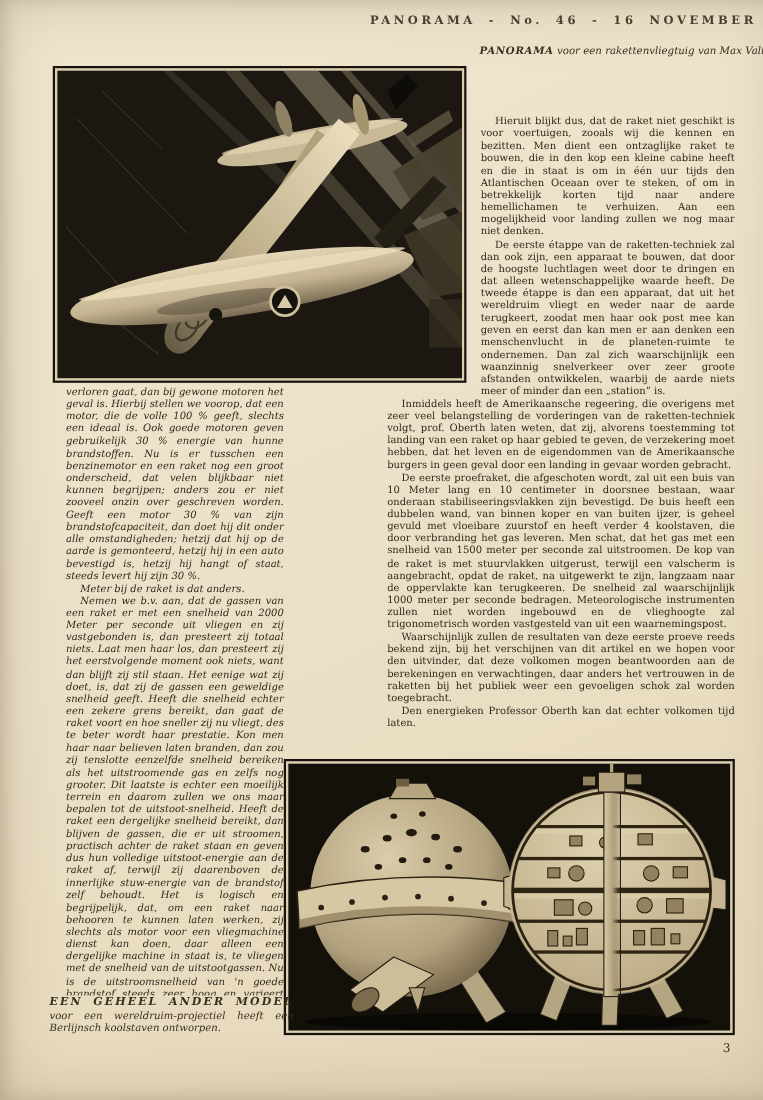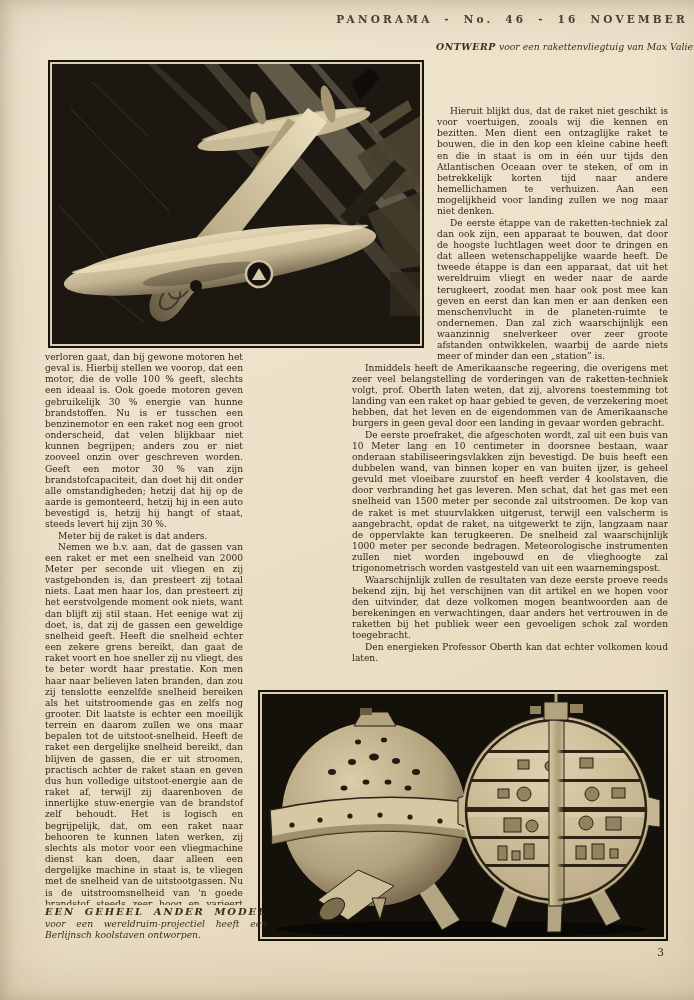--- a/index.html
+++ b/index.html
@@ -31,21 +31,21 @@
   }
   .photo-frame svg{display:block;}
   .frame-top{left:48px;top:60px;width:376px;height:288px;}
   .frame-bottom{left:258px;top:690px;width:410px;height:251px;}
   .col{
     position:absolute;text-align:justify;
     font-size:9.1px;line-height:11.15px;color:#2f281c;overflow:hidden;
   }
   .col p{margin:0;text-indent:13px;}
   .col p.noindent{text-indent:0;}
-  .col-left{left:45px;top:352px;width:301px;height:553px;}
+  .col-left{left:60px;top:352px;width:301px;height:553px;font-style:italic;}
   .col-right{left:352px;top:106px;width:316px;height:592px;}
   .spacer-img-bottom{float:right;width:95px;height:300px;margin-top:300px;margin-left:8px;}
   .spacer-img-top{float:left;width:85px;height:253px;margin-right:0;}
   .caption-bottom{
     position:absolute;left:45px;top:906px;width:222px;
     font-style:italic;font-size:9.2px;line-height:11.6px;color:#38301f;text-align:justify;
   }
   .caption-bottom .lead{font-weight:bold;letter-spacing:1.9px;font-size:10px;}
   .page-number{
     position:absolute;left:657px;top:946px;
@@ -53,21 +53,21 @@
   }
 </style>
 </head>
 <body>
 
 <div class="page">
 
   <div class="masthead">PANORAMA - No. 46 - 16 NOVEMBER</div>
 
   <div class="caption-top">
-    <span class="lead">ONTWERP</span><span> voor een rakettenvliegtuig van Max Valier.</span>
+    <span class="lead">PANORAMA</span><span> voor een rakettenvliegtuig van Max Valier.</span>
   </div>
 
   <figure class="photo-frame frame-top">
     <svg width="368" height="280" viewBox="0 0 368 280">
       <defs>
         <linearGradient id="wg" x1="0" y1="0" x2="0" y2="1">
           <stop offset="0" stop-color="#e5d8b6"></stop>
             <stop offset=".55" stop-color="#c4b491"></stop>
             <stop offset="1" stop-color="#776a51"></stop>
         </linearGradient>
@@ -122,21 +122,21 @@
     </svg>
   </figure>
 
   <div class="col col-right">
     <div class="spacer-img-top"></div>
     <p>Hieruit blijkt dus, dat de raket niet geschikt is voor voertuigen, zooals wij die kennen en bezitten. Men dient een ontzaglijke raket te bouwen, die in den kop een kleine cabine heeft en die in staat is om in één uur tijds den Atlantischen Oceaan over te steken, of om in betrekkelijk korten tijd naar andere hemellichamen te verhuizen. Aan een mogelijkheid voor landing zullen we nog maar niet denken.</p>
     <p>De eerste étappe van de raketten-techniek zal dan ook zijn, een apparaat te bouwen, dat door de hoogste luchtlagen weet door te dringen en dat alleen wetenschappelijke waarde heeft. De tweede étappe is dan een apparaat, dat uit het wereldruim vliegt en weder naar de aarde terugkeert, zoodat men haar ook post mee kan geven en eerst dan kan men er aan denken een menschenvlucht in de planeten-ruimte te ondernemen. Dan zal zich waarschijnlijk een waanzinnig snelverkeer over zeer groote afstanden ontwikkelen, waarbij de aarde niets meer of minder dan een „station” is.</p>
     <p>Inmiddels heeft de Amerikaansche regeering, die overigens met zeer veel belangstelling de vorderingen van de raketten-techniek volgt, prof. Oberth laten weten, dat zij, alvorens toestemming tot landing van een raket op haar gebied te geven, de verzekering moet hebben, dat het leven en de eigendommen van de Amerikaansche burgers in geen geval door een landing in gevaar worden gebracht.</p>
     <p>De eerste proefraket, die afgeschoten wordt, zal uit een buis van 10 Meter lang en 10 centimeter in doorsnee bestaan, waar onderaan stabiliseeringsvlakken zijn bevestigd. De buis heeft een dubbelen wand, van binnen koper en van buiten ijzer, is geheel gevuld met vloeibare zuurstof en heeft verder 4 koolstaven, die door verbranding het gas leveren. Men schat, dat het gas met een snelheid van 1500 meter per seconde zal uitstroomen. De kop van de raket is met stuurvlakken uitgerust, terwijl een valscherm is aangebracht, opdat de raket, na uitgewerkt te zijn, langzaam naar de oppervlakte kan terugkeeren. De snelheid zal waarschijnlijk 1000 meter per seconde bedragen. Meteorologische instrumenten zullen niet worden ingebouwd en de vlieghoogte zal trigonometrisch worden vastgesteld van uit een waarnemingspost.</p>
     <p>Waarschijnlijk zullen de resultaten van deze eerste proeve reeds bekend zijn, bij het verschijnen van dit artikel en we hopen voor den uitvinder, dat deze volkomen mogen beantwoorden aan de berekeningen en verwachtingen, daar anders het vertrouwen in de raketten bij het publiek weer een gevoeligen schok zal worden toegebracht.</p>
-    <p>Den energieken Professor Oberth kan dat echter volkomen koud laten.</p>
+    <p>Den energieken Professor Oberth kan dat echter volkomen tijd laten.</p>
   </div>
 
   <div class="col col-left">
     <div class="spacer-img-bottom"></div>
     <p class="noindent">verloren gaat, dan bij gewone motoren het geval is. Hierbij stellen we voorop, dat een motor, die de volle 100 % geeft, slechts een ideaal is. Ook goede motoren geven gebruikelijk 30 % energie van hunne brandstoffen. Nu is er tusschen een benzinemotor en een raket nog een groot onderscheid, dat velen blijkbaar niet kunnen begrijpen; anders zou er niet zooveel onzin over geschreven worden. Geeft een motor 30 % van zijn brandstofcapaciteit, dan doet hij dit onder alle omstandigheden; hetzij dat hij op de aarde is gemonteerd, hetzij hij in een auto bevestigd is, hetzij hij hangt of staat, steeds levert hij zijn 30 %.</p>
     <p>Meter bij de raket is dat anders.</p>
     <p>Nemen we b.v. aan, dat de gassen van een raket er met een snelheid van 2000 Meter per seconde uit vliegen en zij vastgebonden is, dan presteert zij totaal niets. Laat men haar los, dan presteert zij het eerstvolgende moment ook niets, want dan blijft zij stil staan. Het eenige wat zij doet, is, dat zij de gassen een geweldige snelheid geeft. Heeft die snelheid echter een zekere grens bereikt, dan gaat de raket voort en hoe sneller zij nu vliegt, des te beter wordt haar prestatie. Kon men haar naar believen laten branden, dan zou zij tenslotte eenzelfde snelheid bereiken als het uitstroomende gas en zelfs nog grooter. Dit laatste is echter een moeilijk terrein en daarom zullen we ons maar bepalen tot de uitstoot-snelheid. Heeft de raket een dergelijke snelheid bereikt, dan blijven de gassen, die er uit stroomen, practisch achter de raket staan en geven dus hun volledige uitstoot-energie aan de raket af, terwijl zij daarenboven de innerlijke stuw-energie van de brandstof zelf behoudt. Het is logisch en begrijpelijk, dat, om een raket naar behooren te kunnen laten werken, zij slechts als motor voor een vliegmachine dienst kan doen, daar alleen een dergelijke machine in staat is, te vliegen met de snelheid van de uitstootgassen. Nu is de uitstroomsnelheid van 'n goede brandstof steeds zeer hoog en varieert tusschen 1500 en 4500 Meter per seconde, een vaart, die geen enkel voertuig op het land kan doorstaan; de wielen zouden door de centrifugaalkracht radicaal worden verbrijzeld, gelijk men het bij een rakettenauto ook werkelijk zag gebeuren. En dan spreken we nog niet eens van de talrijke andere bezwaren, want een raket is dan pas productief, wanneer haar vaart minstens 2000 Kilometer per uur bedraagt, een snelheid, die, we hebben het reeds gezien, noch de wielen, noch een mensch achter het stuur kan verdragen.</p>
   </div>
 
   <figure class="photo-frame frame-bottom">

